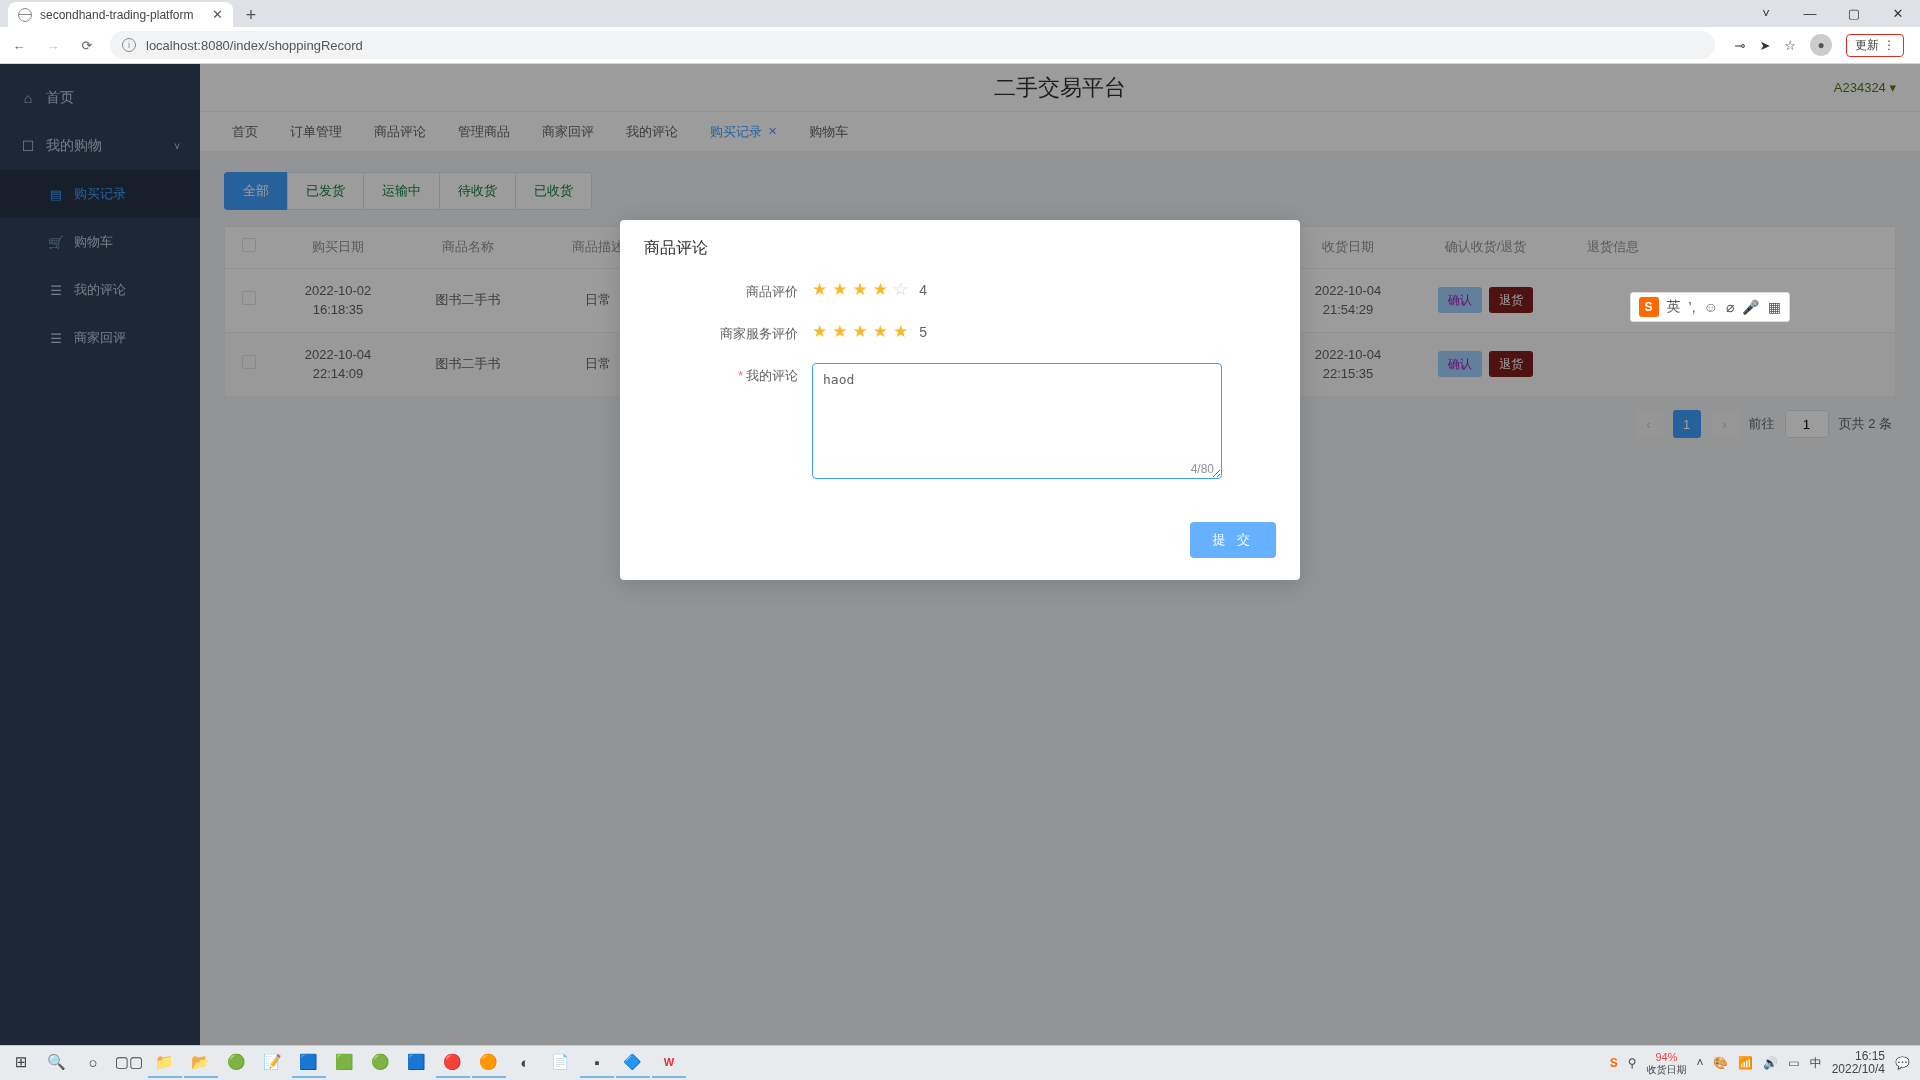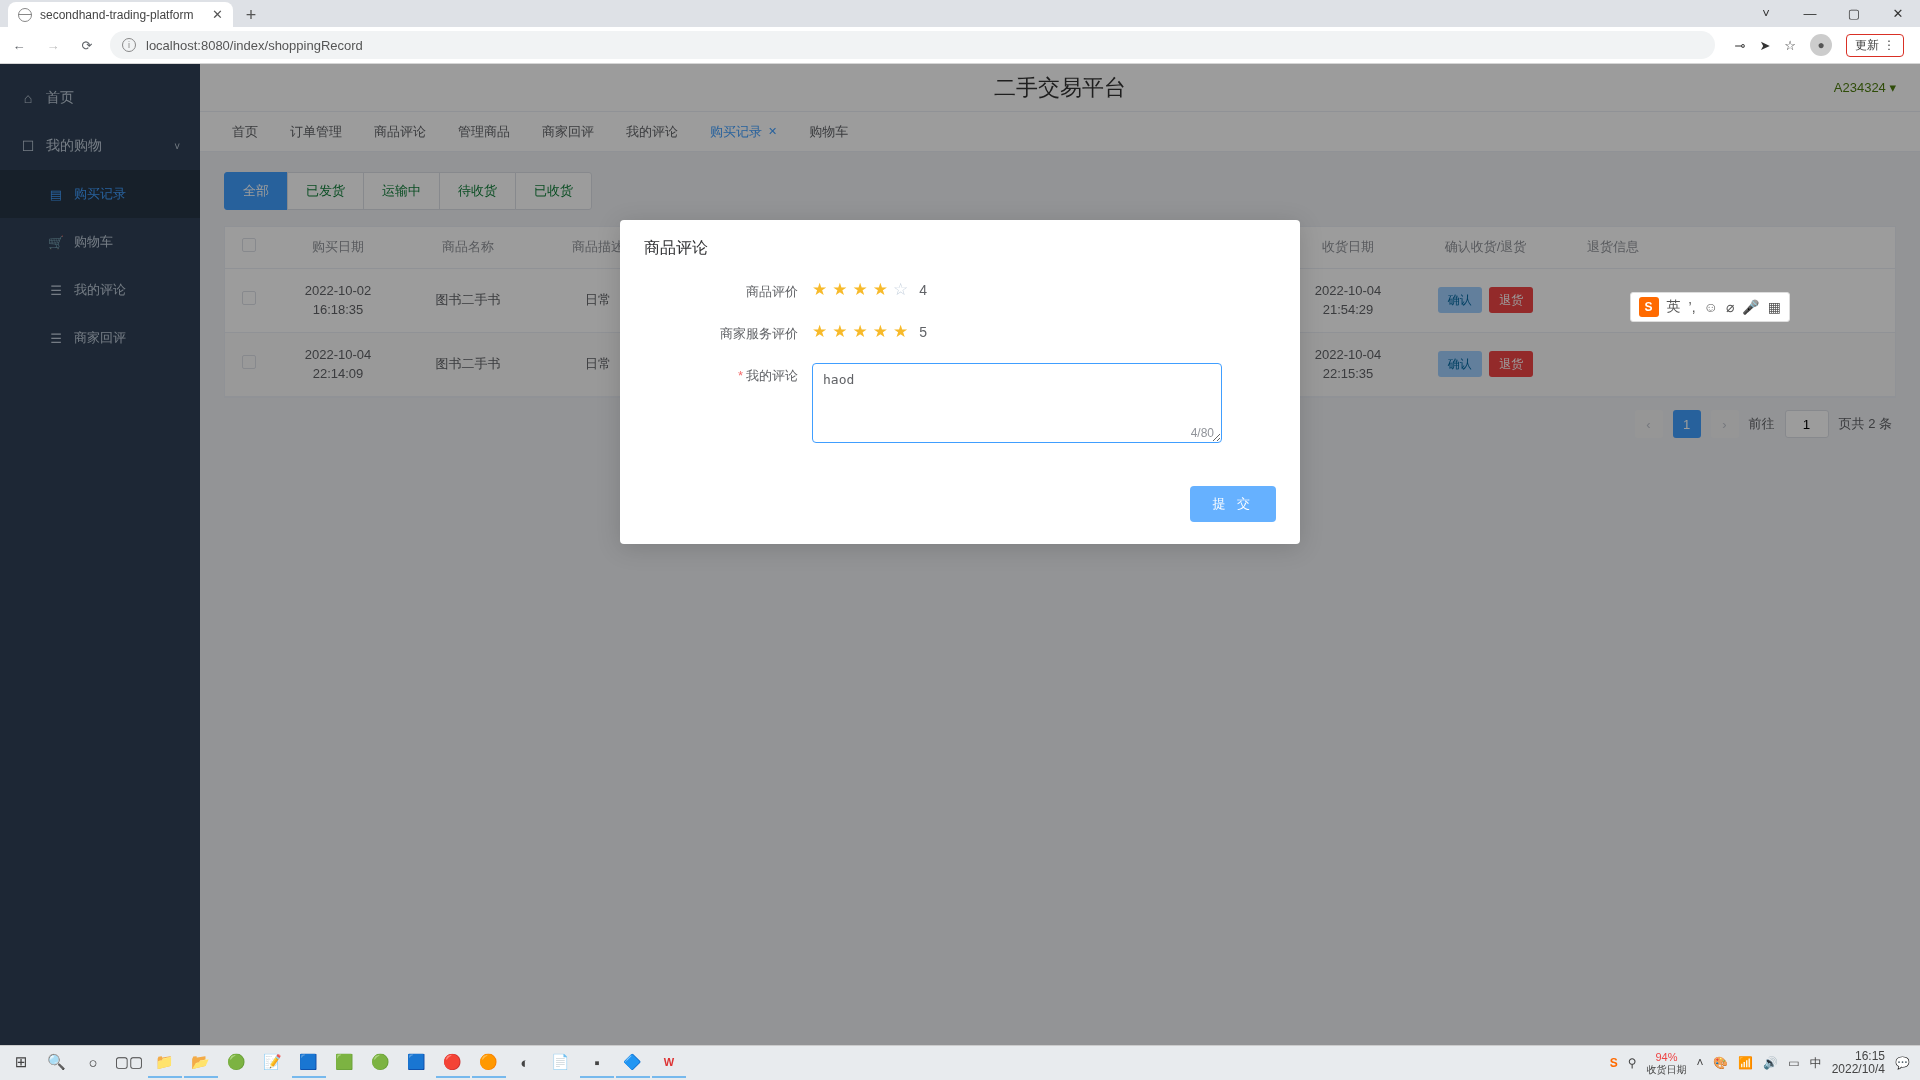--- a/index.html
+++ b/index.html
@@ -49,22 +49,22 @@
 
 .data-table { width:100%; background:#fff; border:1px solid #ebeef5; font-size:13px; }
 .thead { display:flex; height:42px; align-items:center; color:#909399; border-bottom:1px solid #ebeef5; background:#fff; }
 .trow { display:flex; min-height:64px; align-items:center; border-bottom:1px solid #ebeef5; color:#606266; }
 .trow.stripe { background:#fafafa; }
 .cell { text-align:center; padding:6px 8px; line-height:1.4; }
 .chk-col{ width:48px; } .chk-box{ width:14px; height:14px; border:1px solid #dcdfe6; border-radius:2px; display:inline-block; }
 .c-date{width:130px;} .c-name{width:130px;} .c-desc{width:130px;} .c-spec{width:110px;} .c-num{width:90px;}
 .c-price{width:100px;} .c-seller{width:110px;} .c-buyer{width:110px;} .c-total{width:100px;}
 .c-recv{width:130px;} .c-actions{width:145px;} .c-refund{width:110px;}
-.btn-confirm { background:#a0cfff; color:#0369a1; padding:6px 10px; border-radius:3px; font-size:12px; margin-right:4px; }
-.btn-return { background:#ef4444; color:#fff; padding:6px 10px; border-radius:3px; font-size:12px; }
+.btn-confirm { background:#a0cfff; color:#a21caf; padding:6px 10px; border-radius:3px; font-size:12px; margin-right:4px; }
+.btn-return { background:#7f1d1d; color:#fff; padding:6px 10px; border-radius:3px; font-size:12px; }
 
 .pagination { display:flex; justify-content:flex-end; align-items:center; gap:10px; padding:12px 4px; font-size:13px; color:#606266; }
 .pg-btn { width:28px; height:28px; display:flex; align-items:center; justify-content:center; border-radius:3px; color:#c0c4cc; background:#f4f4f5; }
 .pg-num { width:28px; height:28px; display:flex; align-items:center; justify-content:center; border-radius:3px; background:#409eff; color:#fff; }
 .pg-input { width:44px; height:28px; border:1px solid #dcdfe6; border-radius:3px; text-align:center; }
 
 
 .overlay { position:absolute; inset:0; background:rgba(0,0,0,0.25); }
 .app-dim > .sidebar, .app-dim > .main { filter: brightness(0.82); }
 
@@ -72,21 +72,21 @@
 .dialog { position:absolute; left:50%; top:220px; transform:translateX(-50%); width:680px; background:#fff; border-radius:4px; box-shadow:0 4px 24px rgba(0,0,0,.15); }
 .dlg-title { padding:18px 24px 0; font-size:16px; color:#303133; }
 .dlg-body { padding:20px 30px 10px;margin-left:42px; }
 .form-row { display:flex; align-items:flex-start; margin-bottom:20px; }
 .form-label { width:120px; text-align:right; padding-right:14px; color:#606266; font-size:13px; padding-top:4px; }
 .form-label .req { color:#f56c6c; margin-right:3px; }
 .stars { display:flex; align-items:center; gap:5px; color:#f7ba2a; font-size:17px; }
 .star-off { color:#c6d1de; }
 .rate-num { color:#606266; font-size:14px; margin-left:6px; }
 .textarea-wrap { position:relative; }
-.txt { width:410px; height:80px; border:1px solid #409eff; border-radius:4px; padding:8px 10px; font-size:13px; font-family:monospace; color:#606266; resize:both; }
+.txt { width:410px; height:116px; border:1px solid #409eff; border-radius:4px; padding:8px 10px; font-size:13px; font-family:monospace; color:#606266; resize:both; }
 .counter { position:absolute; right:8px; bottom:6px; font-size:12px; color:#909399; }
 .dlg-footer { padding:10px 24px 22px; display:flex; justify-content:flex-end; }
 .submit-btn { background:#66b1ff; color:#fff; padding:9px 22px; border-radius:4px; font-size:13px; letter-spacing:4px; cursor:pointer; }
 
 
 .ime { position:absolute; right:130px; top:292px; background:#fff; border:1px solid #ddd; border-radius:3px; display:flex; align-items:center; height:30px; gap:8px; padding:0 8px; font-size:14px; color:#555; }
 .ime .s-logo { width:20px; height:20px; background:#ff6a00; color:#fff; border-radius:3px; display:flex; align-items:center; justify-content:center; font-weight:bold; font-size:12px; }
 
 
 .taskbar { position:absolute; left:0; right:0; bottom:0; height:35px; background:#e8ebee; border-top:1px solid #ccc; display:flex; align-items:center; padding:0 4px; gap:2px; }

